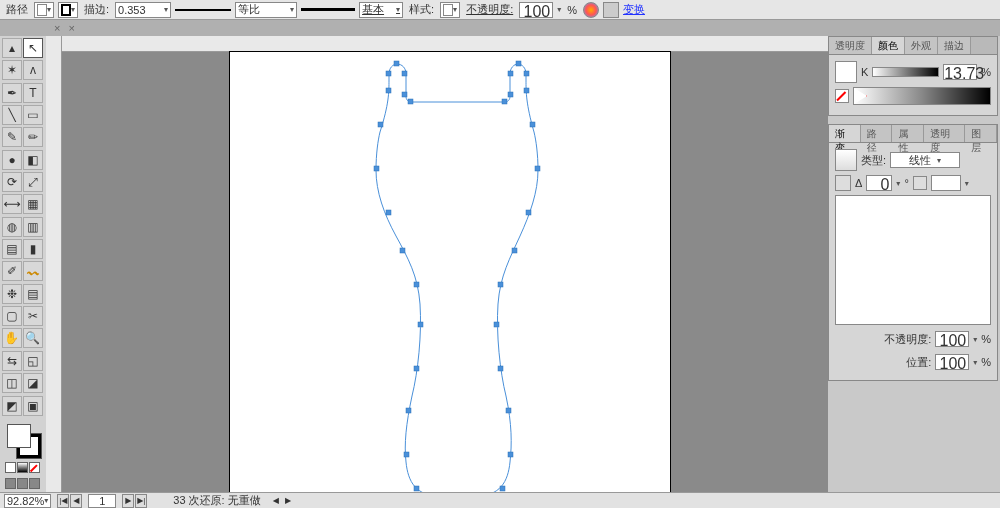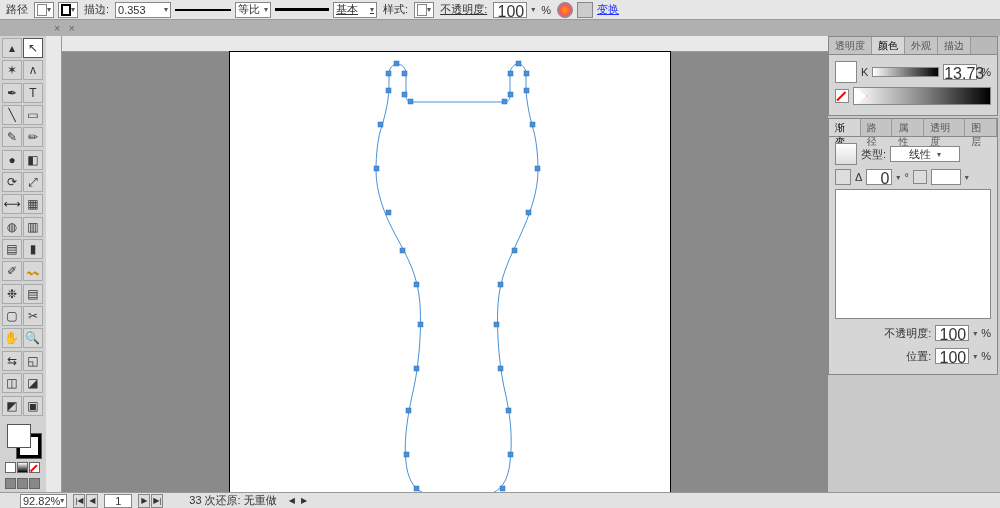--- a/index.html
+++ b/index.html
@@ -25,33 +25,33 @@
   .fillstroke .stroke { position:absolute; bottom:0; right:0; width:24px; height:24px; background:#fff; border:3px solid #000; box-shadow:0 0 0 1px #555; }
   .colorrow { width:44px; display:flex; margin-top:2px; gap:1px; padding-left:3px;}
   .colorrow div{width:11px;height:11px;border:1px solid #666;}
   .canvaswrap { flex:1; position:relative; background:#8a8a8a; overflow:hidden; }
   .rulerH { position:absolute; top:0; left:16px; right:0; height:16px; background:#e9e9e9; border-bottom:1px solid #999;}
   .rulerV { position:absolute; top:0; left:0; bottom:0; width:16px; background:#e9e9e9; border-right:1px solid #999;}
   .artboard { position:absolute; top:16px; bottom:0; left:184px; width:440px; background:#fff; box-shadow:0 0 0 1px #000; }
   svg.path { position:absolute; top:0; left:0; }
   .anchor { fill:#4a90d9; stroke:#2a6fb9; stroke-width:0.5; }
   .pathline { fill:none; stroke:#4a90d9; stroke-width:1; }
-  .panels { width:172px; background:#c9c9c9; display:flex; flex-direction:column; gap:2px; padding-right:2px;}
+  .panels { width:172px; background:#c9c9c9; display:flex; flex-direction:column; gap:8px; padding-right:2px;}
   .panel { background:#d6d6d6; border:1px solid #888; }
   .panel .tabs { display:flex; background:#b9b9b9; height:18px; border-bottom:1px solid #888;}
   .panel .tabs span{ padding:2px 6px; font-size:10px; color:#555; border-right:1px solid #999; background:#c4c4c4;}
   .panel .tabs span.act{ background:#d6d6d6; color:#000;}
   .panel .body { padding:6px; }
   .row { display:flex; align-items:center; gap:4px; margin-bottom:4px; }
   .input { width:34px; height:16px; background:#fff; border:1px solid #888; text-align:right; padding-right:2px; font-size:16px;}
   .kslider { flex:1; height:10px; background:linear-gradient(to right,#fff,#000); position:relative; border:1px solid #888;}
   .spectrum { height:18px; background:linear-gradient(to right,#fff,#888,#000); border:1px solid #888; position:relative;}
   .spectrum::before{content:'';position:absolute;left:0;top:0;bottom:0;width:12px;background:#fff; clip-path:polygon(0 0,100% 50%,0 100%); border-right:1px solid red;}
   .gradstops { height:130px; background:#fff; border:1px solid #888; margin-top:4px;}
-  .statusbar { position:absolute; bottom:0; left:0; right:0; height:16px; background:#e2e2e2; border-top:1px solid #999; display:flex; align-items:center; font-size:10px; padding-left:20px; gap:6px;}
+  .statusbar { position:absolute; bottom:0; left:0; right:0; height:16px; background:#e2e2e2; border-top:1px solid #999; display:flex; align-items:center; font-size:10px; padding-left:4px; gap:6px;}
   .statusbar .box{ background:#fff; border:1px solid #888; padding:0 2px; height:14px; display:flex; align-items:center;}
   .nav{display:flex;gap:1px;}
   .nav div{width:12px;height:14px;background:#ddd;border:1px solid #888;display:flex;align-items:center;justify-content:center;font-size:8px;}
   .noneicon{background:#fff;border:1px solid #888;position:relative;}
   .noneicon::after{content:'';position:absolute;left:0;right:0;top:50%;height:2px;background:red;transform:rotate(-45deg) translateY(-50%);}
   .sel{width:70px;height:16px;background:#fff;border:1px solid #888;display:flex;align-items:center;justify-content:space-between;padding:0 18px;}
 </style>
 </head>
 <body>
 
@@ -64,21 +64,21 @@
   <span class="dd small">
       <span class="sw" style="width:12px;height:12px;border:2px solid #000;"></span>
       <span class="chev">▾</span>
     </span>
   <span class="lbl">描边:</span>
   <span class="dd">
       <span>0.353</span>
       <span class="chev">▾</span>
     </span>
   <span class="stroke-line"></span>
-  <span class="dd" style="width:36px;align-items:center;">
+  <span class="dd" style="width:62px;align-items:center;">
       <span>等比</span>
       <span class="chev">▾</span>
     </span>
   <span class="stroke-line" style="height:3px;width:54px;"></span>
   <span class="dd" style="width:44px;text-decoration:underline;">
       <span>基本</span>
       <span class="chev">▾</span>
     </span>
   <span class="lbl">样式:</span>
   <span class="dd small">

